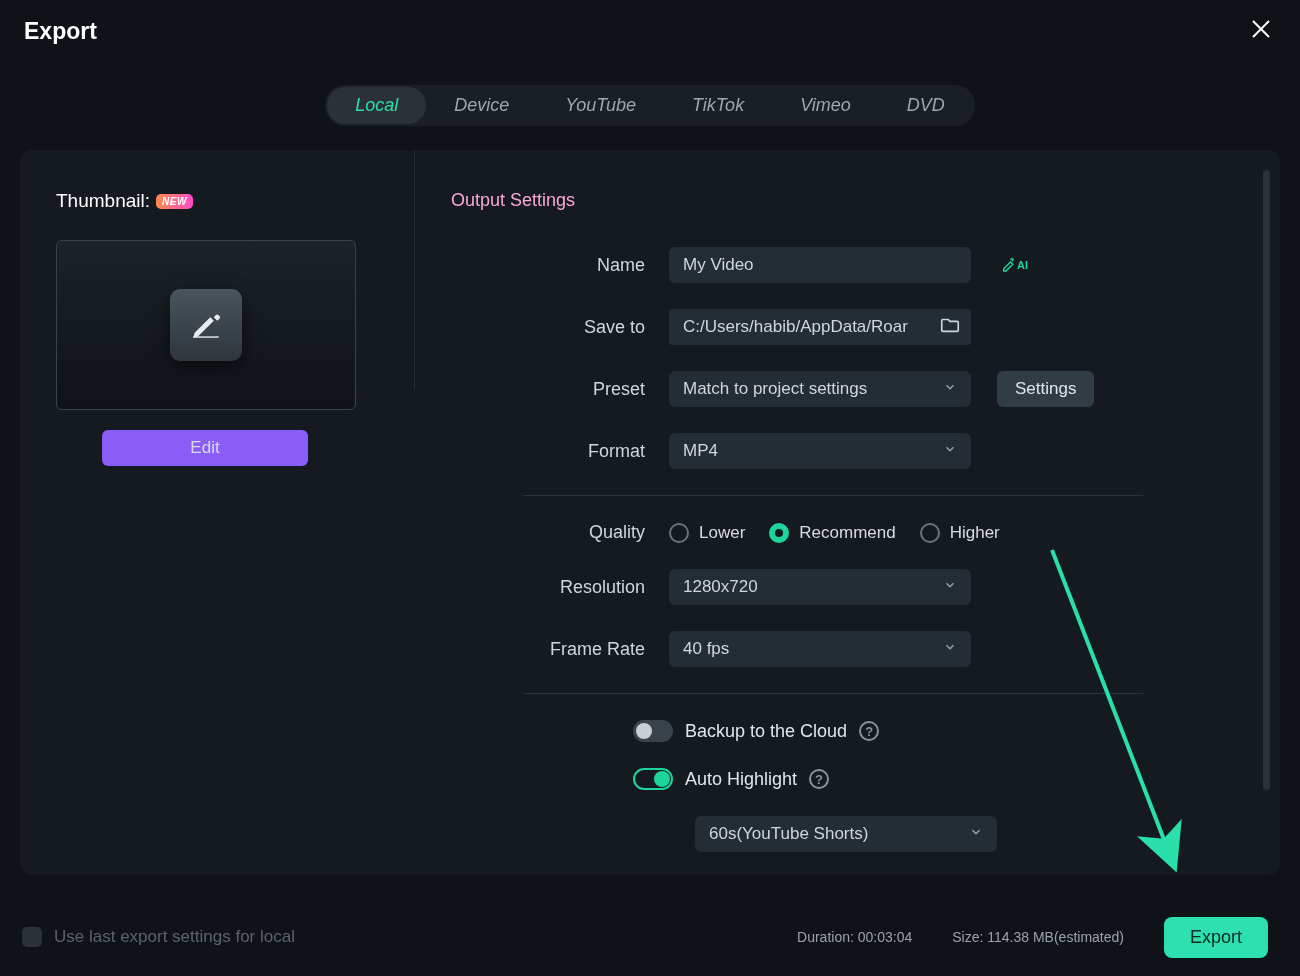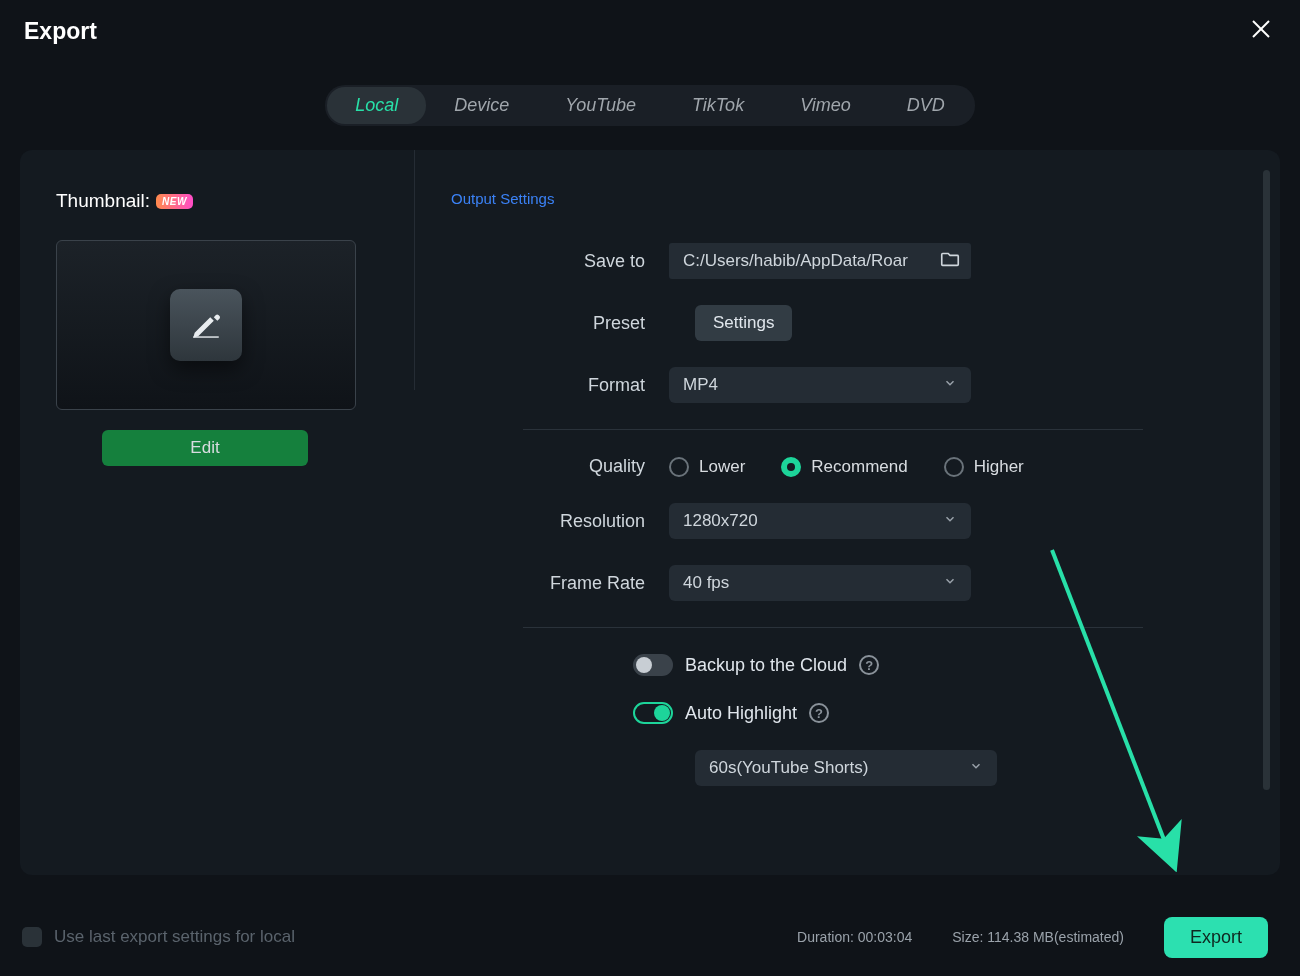--- a/index.html
+++ b/index.html
@@ -94,21 +94,21 @@
   display: flex;
   align-items: center;
   justify-content: center;
   box-shadow: 0 8px 20px rgba(0,0,0,0.5);
 }
 .edit-btn {
   margin-top: 20px;
   margin-left: 46px;
   width: 206px;
   height: 36px;
-  background: #15803d;
+  background: #8b5cf6;
   border: none;
   border-radius: 6px;
   color: #d8dce0;
   font-size: 17px;
   cursor: pointer;
 }
 .right-col {
   flex: 1;
   padding: 40px 24px 0 36px;
   position: relative;
@@ -116,21 +116,21 @@
 }
 .scrollbar {
   position: absolute;
   right: 10px;
   top: 20px;
   width: 7px;
   height: 620px;
   background: #2a3238;
   border-radius: 4px;
 }
-.section-title { font-size: 15px; color: #3b82f6; margin-bottom: 36px; }
+.section-title { font-size: 18px; color: #f9a8d4; margin-bottom: 36px; }
 .row {
   display: flex;
   align-items: center;
   margin-bottom: 26px;
 }
 .row-label {
   width: 218px;
   text-align: right;
   padding-right: 24px;
   font-size: 18px;
@@ -158,21 +158,21 @@
   height: 36px;
   padding: 0 18px;
   background: #323c44;
   border: none;
   border-radius: 6px;
   color: #e0e6ec;
   font-size: 17px;
   cursor: pointer;
 }
 .divider { height: 1px; background: #2a323a; margin: 6px 0 26px 0; width: 620px; margin-left: 72px; }
-.radio-group { display: flex; gap: 36px; align-items: center; }
+.radio-group { display: flex; gap: 24px; align-items: center; }
 .radio-item { display: flex; align-items: center; gap: 10px; cursor: pointer; }
 .radio-circle {
   width: 20px; height: 20px; border: 2px solid #6a737a; border-radius: 50%;
   display: flex; align-items: center; justify-content: center;
 }
 .radio-item.selected .radio-circle { border-color: #1dd59a; background: #1dd59a; }
 .radio-item.selected .radio-circle::after {
   content: ''; width: 8px; height: 8px; background: #141a20; border-radius: 50%;
 }
 .toggle-row { display: flex; align-items: center; gap: 12px; margin-bottom: 26px; margin-left: 182px; }
@@ -261,35 +261,51 @@
           </svg>
       </div>
     </div>
     <button class="edit-btn">Edit</button>
   </div>
 
   <div class="right-col">
     <div class="scrollbar"></div>
     <div class="section-title">Output Settings</div>
 
+    <div class="row">
+      <div class="row-label">Name</div>
+      <input class="text-input" value="My Video" style="">
+      <div class="ai-edit">
+        <svg width="18" height="18" viewBox="0 0 24 24" fill="none" stroke="#1dd59a" stroke-width="2">
+            <path d="M12 20l9-9-3-3-9 9v3h3zM18 5l1-1c.5-.5 1.3-.5 1.8 0l.2.2c.5.5.5 1.3 0 1.8l-1 1"></path>
+          </svg>
+        <span style="font-size:11px;font-weight:700">AI</span>
+      </div>
+    </div>
 
     <div class="row">
       <div class="row-label">Save to</div>
       <div class="path-display">
         <span style="overflow:hidden;text-overflow:ellipsis;white-space:nowrap;max-width:240px">C:/Users/habib/AppData/Roar</span>
         <span>
           <svg width="22" height="22" viewBox="0 0 24 24" fill="none" stroke="#cfd6dc" stroke-width="1.8">
               <path d="M3 7v11a1 1 0 001 1h16a1 1 0 001-1V9a1 1 0 00-1-1h-8l-2-2H4a1 1 0 00-1 1z"></path>
             </svg>
         </span>
       </div>
     </div>
 
     <div class="row">
       <div class="row-label">Preset</div>
+      <div class="select-box">
+        <span>Match to project settings</span>
+        <span><svg width="14" height="14" viewBox="0 0 24 24" fill="none" stroke="#9aa2aa" stroke-width="2.5">
+              <polyline points="6 9 12 15 18 9"></polyline>
+            </svg></span>
+      </div>
       <button class="settings-btn">Settings</button>
     </div>
 
     <div class="row">
       <div class="row-label">Format</div>
       <div class="select-box">
         <span>MP4</span>
         <span><svg width="14" height="14" viewBox="0 0 24 24" fill="none" stroke="#9aa2aa" stroke-width="2.5">
               <polyline points="6 9 12 15 18 9"></polyline>
             </svg></span>

